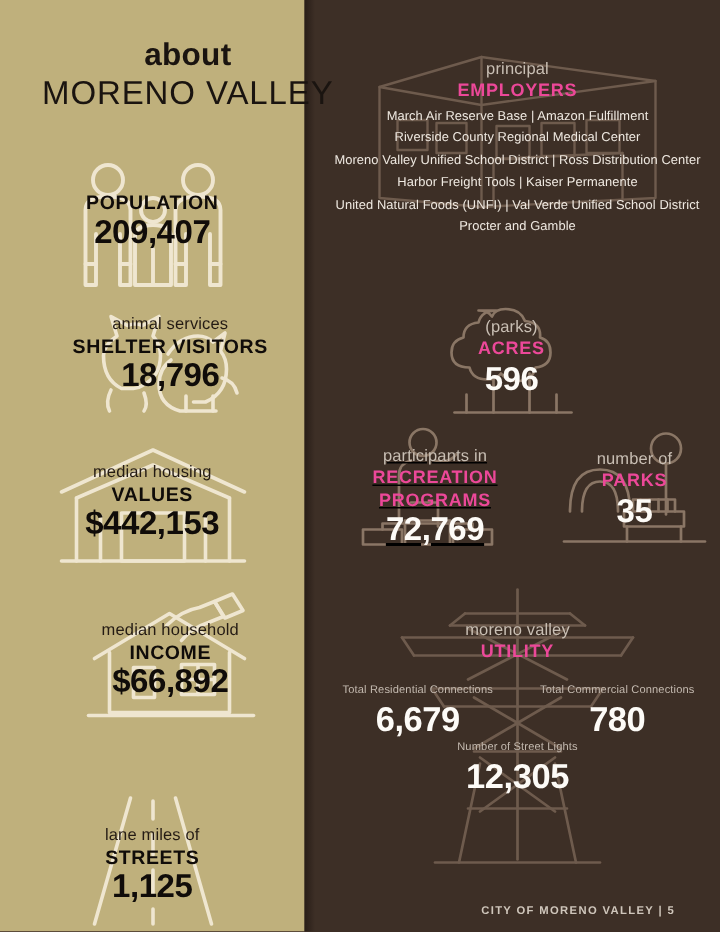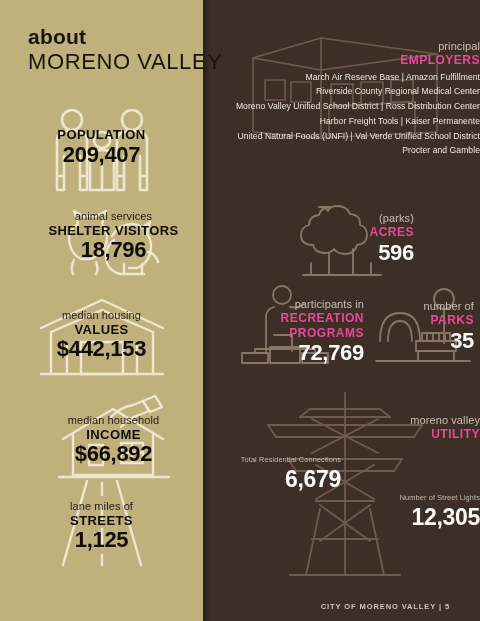--- a/index.html
+++ b/index.html
@@ -16,21 +16,21 @@
     position:absolute;left:0;top:0;width:203px;height:621px;
     background:#bfb07c;
   }
   .panel-shadow{
     position:absolute;left:203px;top:0;width:7px;height:621px;
     background:linear-gradient(to right,#241a15,#3d2f26);
     opacity:.85;
   }
 
   
-  .title-block{position:absolute;left:28px;top:26px;}
+  .title-block{position:absolute;left:28px;top:26px;text-align:center;}
   .title-about{
     font-size:21px;font-weight:bold;color:#1a1410;letter-spacing:.2px;
     line-height:1.05;
   }
   .title-city{
     font-size:22px;font-weight:300;color:#1a1410;letter-spacing:.6px;
     line-height:1.15;margin-top:1px;
   }
 
   
@@ -54,21 +54,21 @@
     line-height:1.15;margin-top:-1px;
   }
 
   
   .rstat{position:absolute;text-align:center;}
   .rstat .art{
     position:absolute;left:0;right:0;top:0;bottom:0;
     display:flex;align-items:center;justify-content:center;
     pointer-events:none;
   }
-  .rstat .txt{position:relative;z-index:2;text-align:right;}
+  .rstat .txt{position:relative;z-index:2;}
   .rsub{
     font-size:11px;font-weight:300;color:#c9bfb4;letter-spacing:.1px;
     line-height:1.2;
   }
   .rlbl{
     font-size:12px;font-weight:bold;color:#ec4899;letter-spacing:.5px;
     line-height:1.2;
   }
   .rnum{
     font-size:22px;font-weight:bold;color:#fdfbf7;letter-spacing:-.3px;
@@ -169,21 +169,21 @@
         <path d="M88 8 l12-5 l7 11 l-12 5 z"></path>
       </svg>
     </div>
     <div class="txt" style="padding-top:22px;">
       <div class="sub">median household</div>
       <div class="lbl">INCOME</div>
       <div class="num">$66,892</div>
     </div>
   </div>
 
-  <div class="lstat" style="left:0;top:478px;height:88px;">
+  <div class="lstat" style="left:0;top:529px;height:88px;">
     <div class="art">
       <svg width="110" height="86" viewBox="0 0 110 86" fill="none" stroke="#efe6d0" stroke-width="2.4" stroke-linejoin="round" stroke-linecap="round">
         <path d="M40 2 L16 86"></path>
         <path d="M70 2 L94 86"></path>
         <path d="M55 4 v12 M55 26 v14 M55 50 v16 M55 76 v10"></path>
       </svg>
     </div>
     <div class="txt" style="padding-top:22px;">
       <div class="sub">lane miles of</div>
       <div class="lbl">STREETS</div>
@@ -241,21 +241,21 @@
       <svg width="104" height="78" viewBox="0 0 104 78" fill="none" stroke="#8a7665" stroke-width="1.8" stroke-linejoin="round" stroke-linecap="round">
         <circle cx="44" cy="10" r="9"></circle>
         <path d="M36 22 q-8 2-8 10 v34 M52 22 q10 2 14 -4"></path>
         <path d="M36 50 h18 v16"></path>
         <rect x="32" y="62" width="30" height="16"></rect>
         <rect x="4" y="68" width="26" height="10"></rect>
         <rect x="64" y="68" width="26" height="10"></rect>
         <path d="M17 68 v-4 h30 M77 68 v-4 h-30"></path>
       </svg>
     </div>
-    <div class="txt" style="padding-top:14px;">
+    <div class="txt" style="padding-top:14px;text-decoration:underline;">
       <div class="rsub">participants in</div>
       <div class="rlbl">RECREATION PROGRAMS</div>
       <div class="rnum">72,769</div>
     </div>
   </div>
 
   <div class="rstat" style="left:372px;top:284px;width:102px;height:80px;">
     <div class="art">
       <svg width="94" height="78" viewBox="0 0 94 78" fill="none" stroke="#8a7665" stroke-width="1.8" stroke-linejoin="round" stroke-linecap="round">
         <path d="M4 56 q0-28 20-28 q20 0 20 28"></path>
@@ -296,20 +296,24 @@
     </div>
     <div class="txt" style="padding-top:26px;">
       <div class="rsub">moreno valley</div>
       <div class="rlbl">UTILITY</div>
 
       <div style="display:flex;justify-content:space-between;margin-top:13px;padding:0 6px;">
         <div style="width:125px;">
           <div style="font-size:7.4px;font-weight:300;color:#c4bab0;letter-spacing:.1px;">Total Residential Connections</div>
           <div class="rnum big" style="margin-top:2px;">6,679</div>
         </div>
+        <div style="width:125px;">
+          <div style="font-size:7.4px;font-weight:300;color:#c4bab0;letter-spacing:.1px;">Total Commercial Connections</div>
+          <div class="rnum big" style="margin-top:2px;">780</div>
+        </div>
       </div>
 
       <div style="">
         <div style="font-size:7.4px;font-weight:300;color:#c4bab0;letter-spacing:.1px;">Number of Street Lights</div>
         <div class="rnum big" style="margin-top:2px;">12,305</div>
       </div>
     </div>
   </div>
 
   <div class="footer">CITY OF MORENO VALLEY | 5</div>

